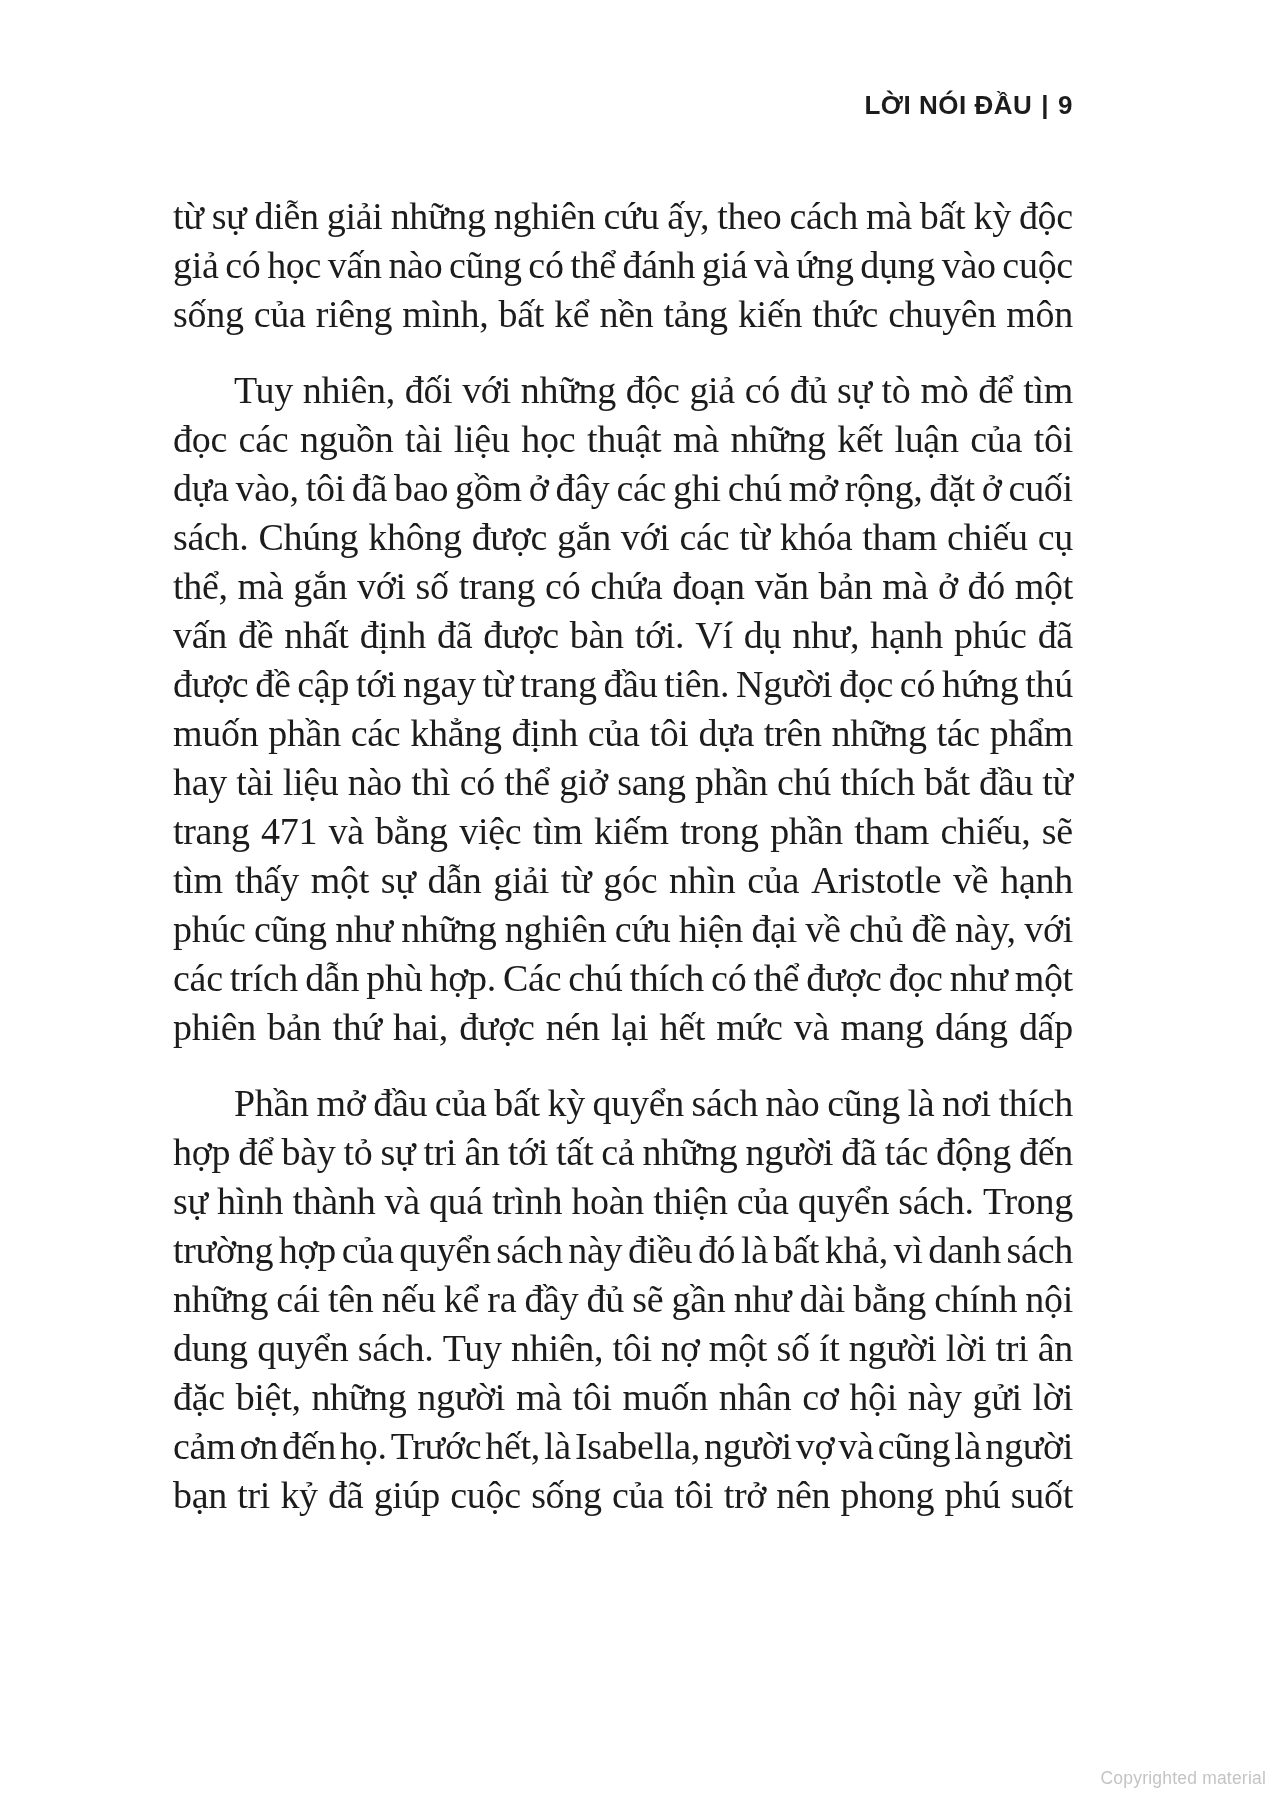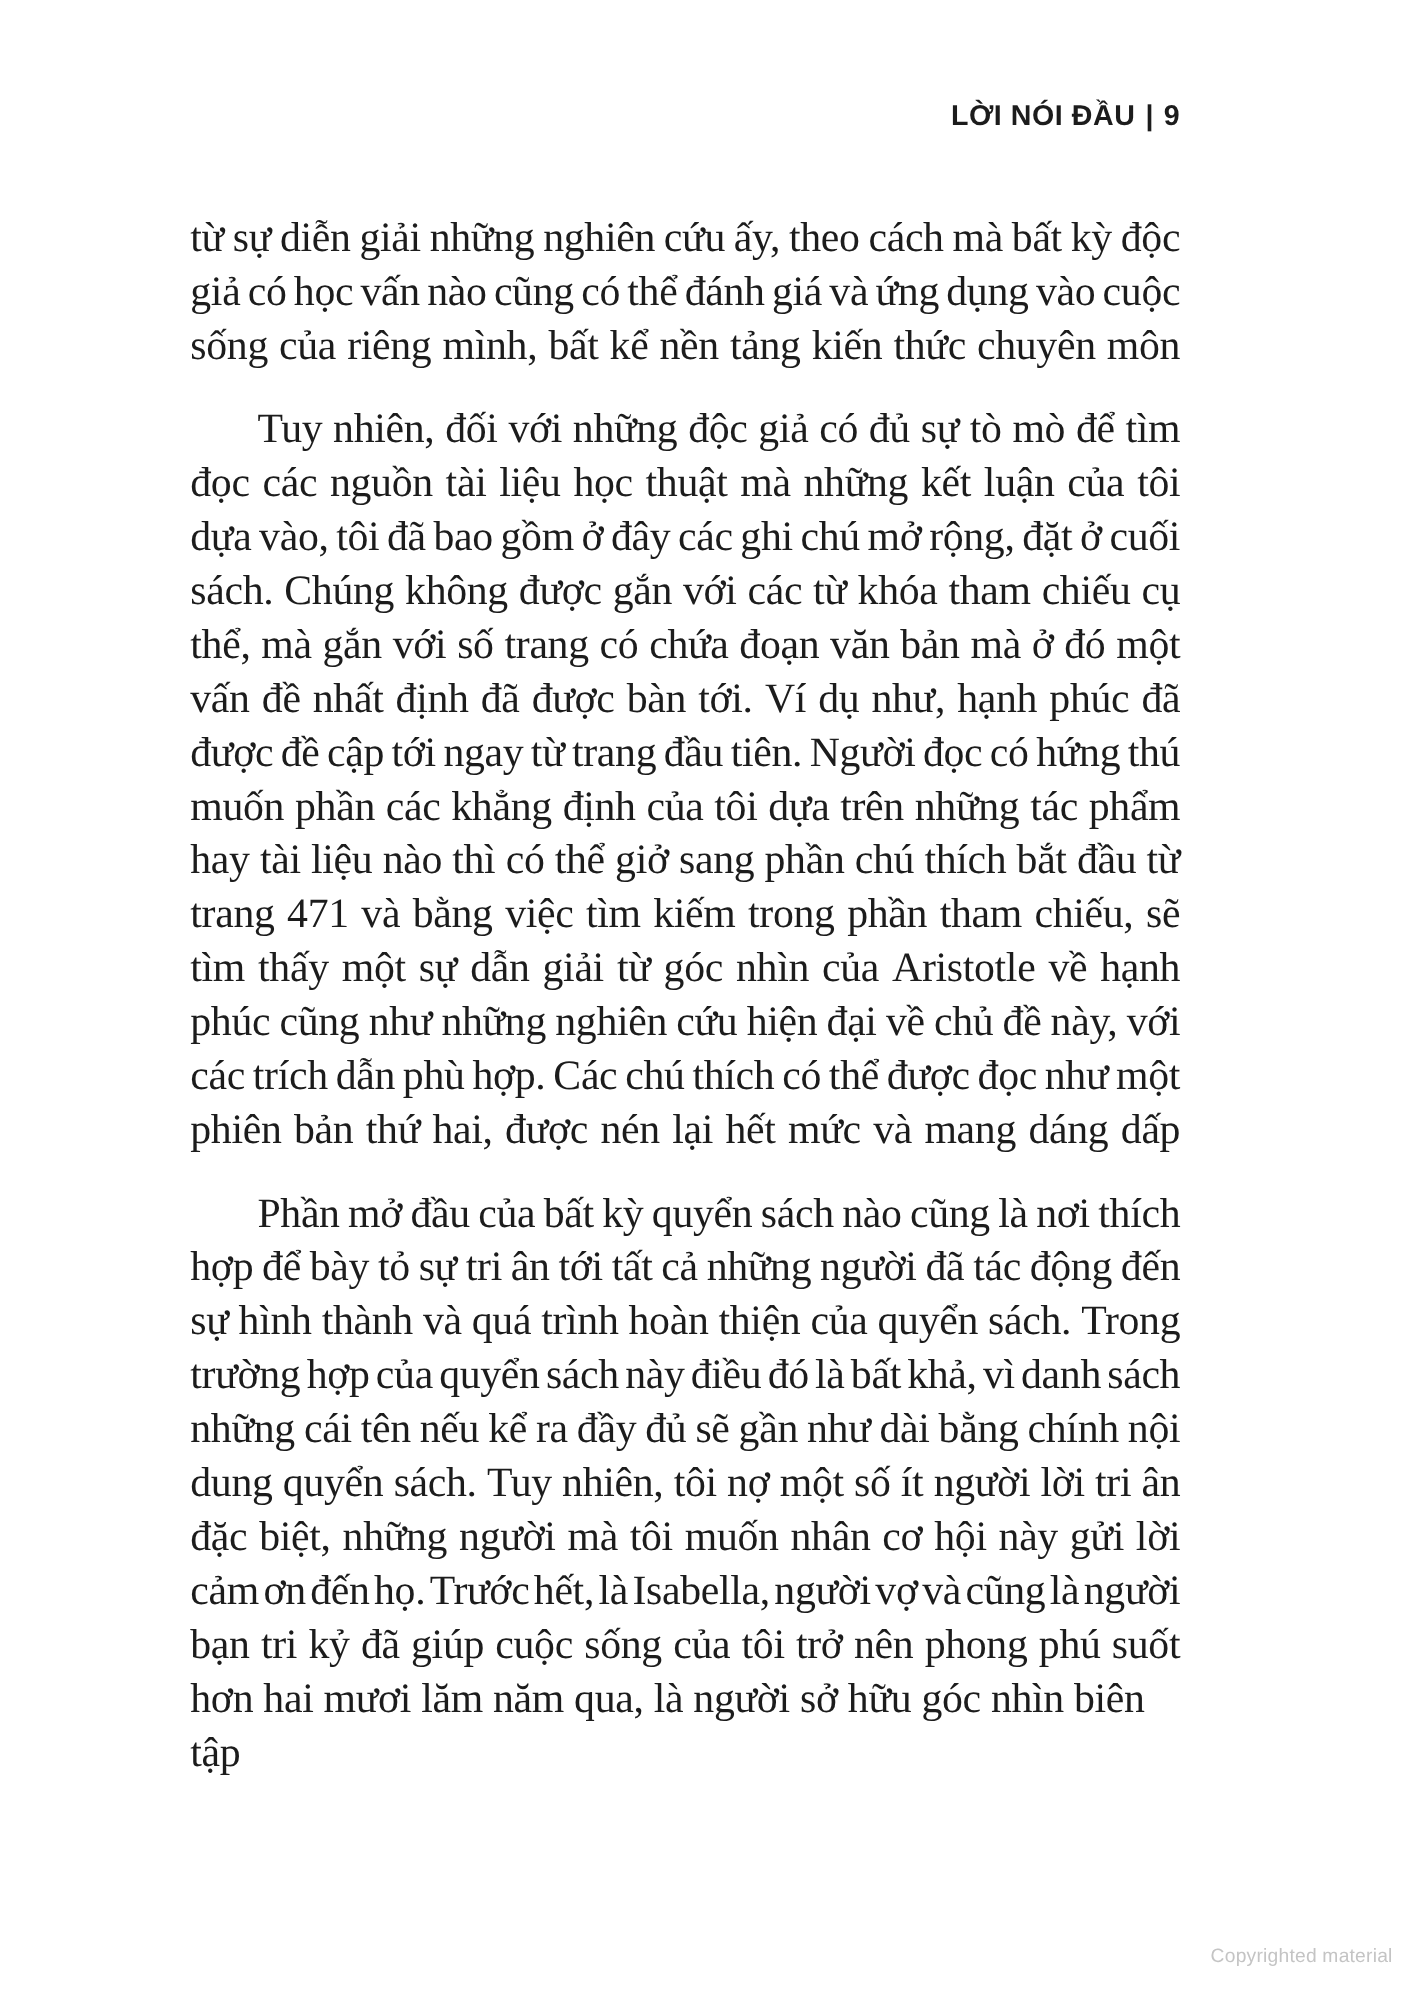--- a/index.html
+++ b/index.html
@@ -484,19 +484,18 @@
           <span>cuộc</span>
           <span>sống</span>
           <span>của</span>
           <span>tôi</span>
           <span>trở</span>
           <span>nên</span>
           <span>phong</span>
           <span>phú</span>
           <span>suốt</span>
         </div>
-        <div class="line last">hơn hai mươi lăm năm qua, là người sở hữu góc nhìn biên tập</div>
       </div>
     </div>
 
   <div class="watermark">Copyrighted material</div>
 
 </div>
 
 </body></html>

